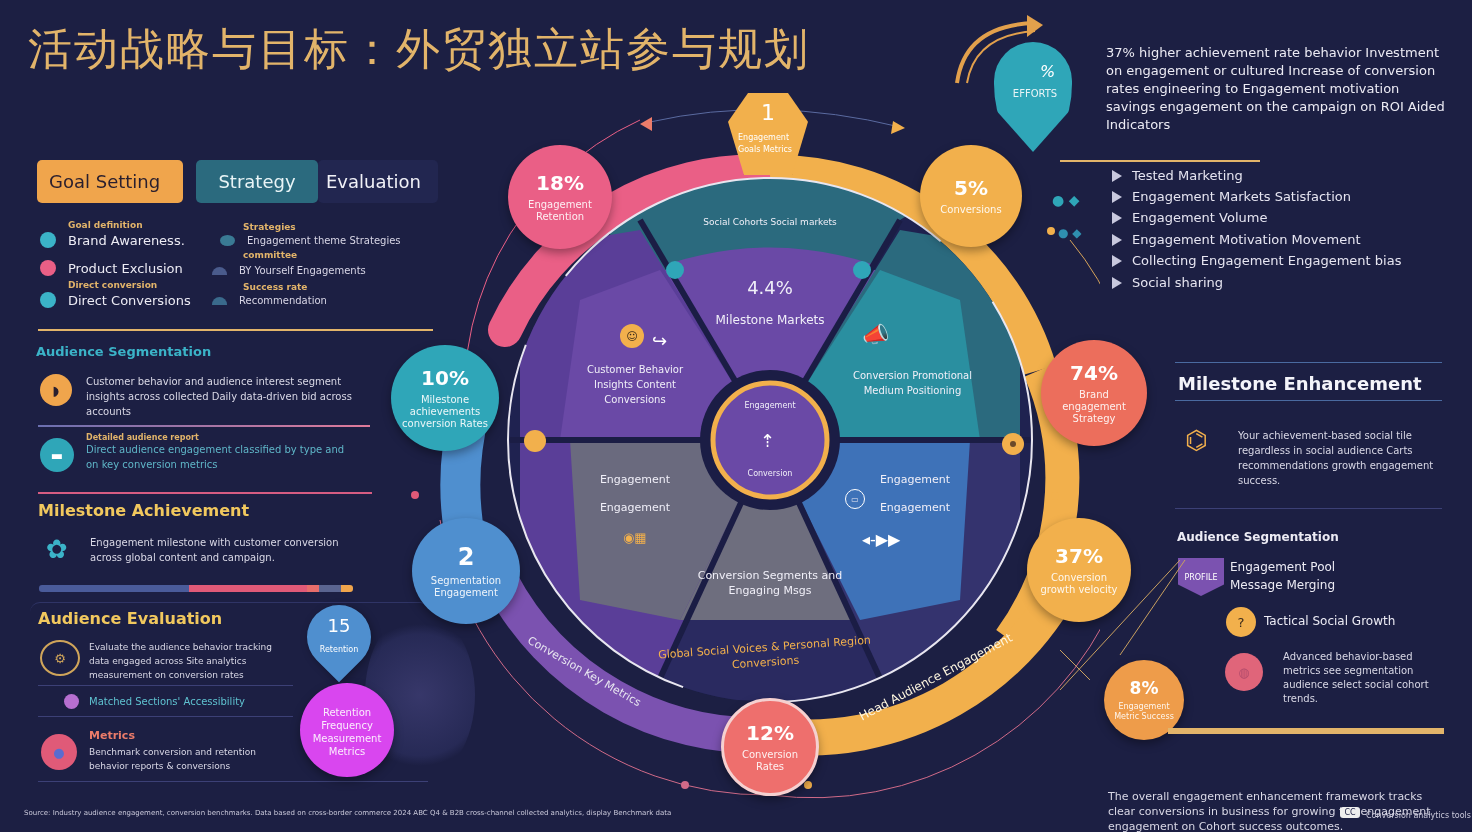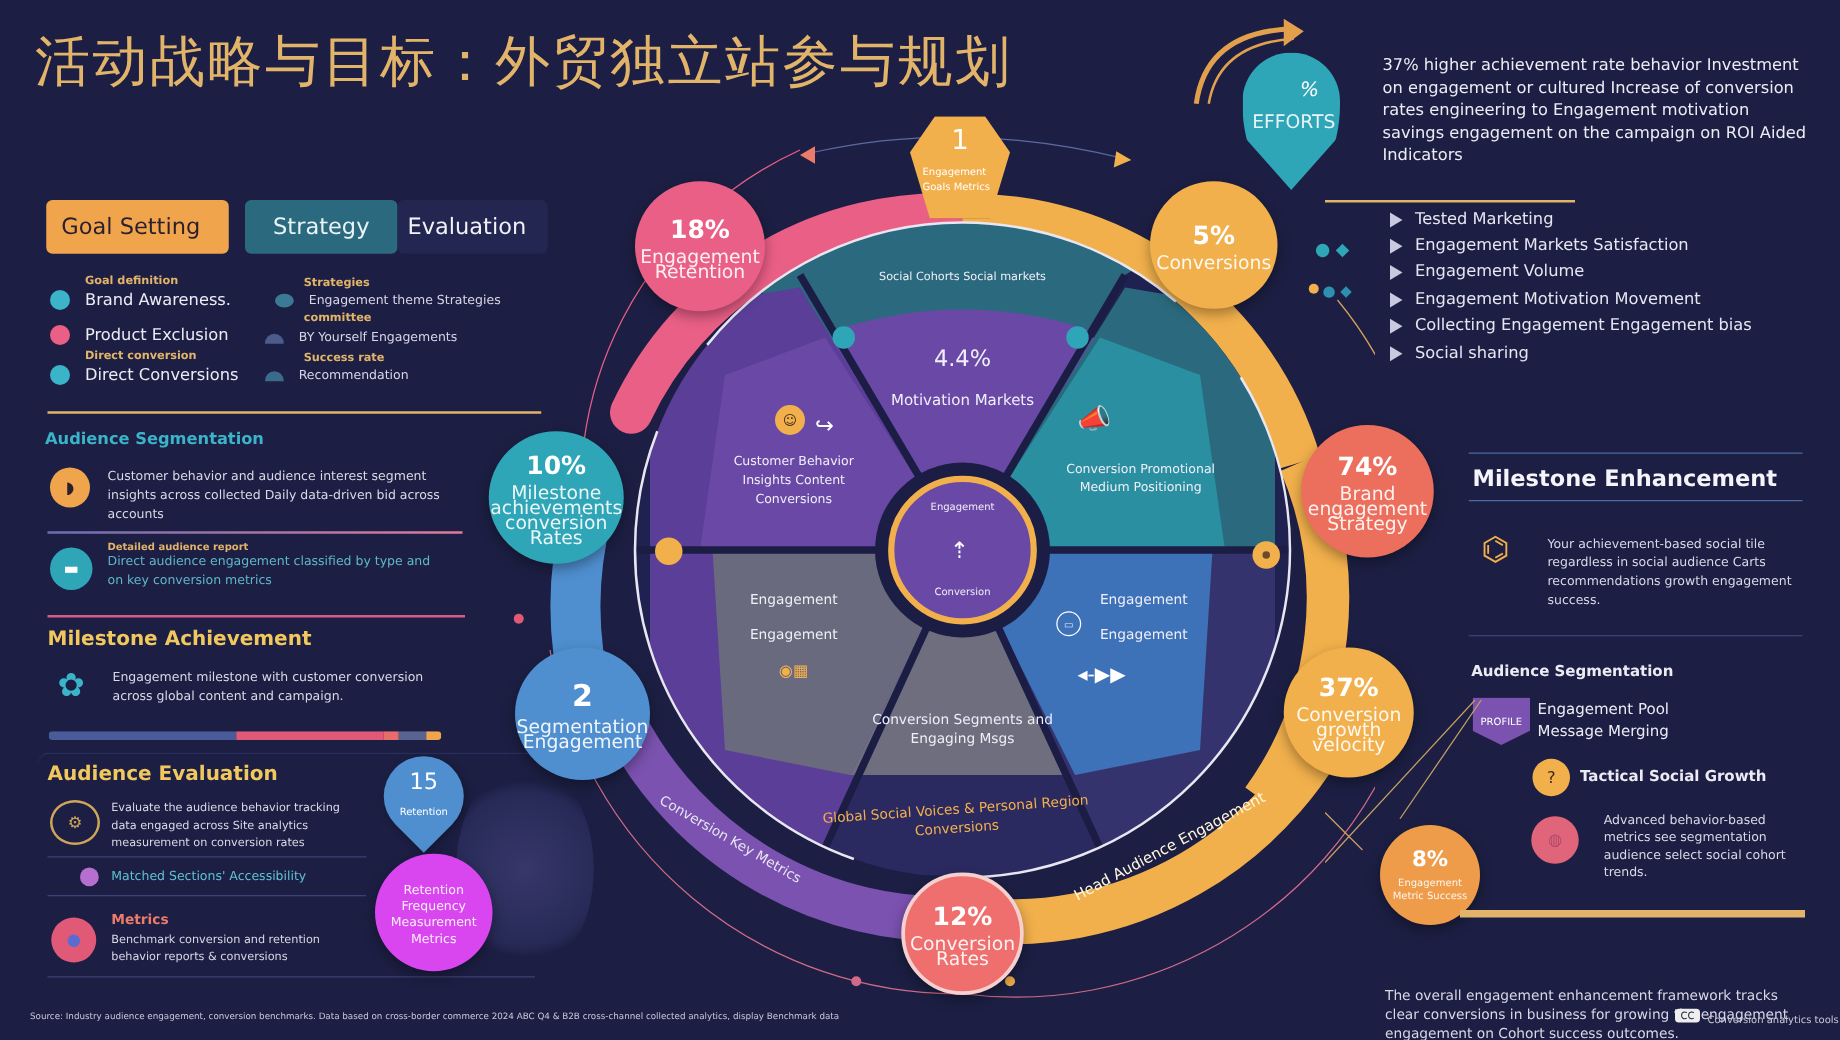--- a/index.html
+++ b/index.html
@@ -28,21 +28,21 @@
   .legend-cap { position: absolute; font-size: 9px; color: #e2b46a; font-weight: bold; }
   .legend2 { font-size: 10px; color: #d8d6e6; }
   .hr { position: absolute; height: 2px; }
   .section-h { position: absolute; font-weight: bold; white-space: nowrap; }
   .para { position: absolute; font-size: 10px; line-height: 15px; color: #d9d8e6; }
   .icon-circ { position: absolute; border-radius: 50%; display: flex; align-items: center; justify-content: center; font-size: 13px; }
   .node { position: absolute; border-radius: 50%; display: flex; flex-direction: column;
     align-items: center; justify-content: center; text-align: center; color: #fff;
     box-shadow: 0 4px 10px rgba(0,0,0,0.35); }
   .node .pct { font-size: 20px; font-weight: bold; }
-  .node .lbl { font-size: 15px; line-height: 12px; margin-top: 4px; opacity: 0.9; padding: 0 8px; }
+  .node .lbl { font-size: 10px; line-height: 12px; margin-top: 4px; opacity: 0.9; padding: 0 8px; }
   .seg-text { position: absolute; text-align: center; font-size: 11px; line-height: 15px; color: #f0eff8; }
   .bullet { position: absolute; left: 1112px; display: flex; align-items: center; font-size: 13px; color: #e6e5f1; white-space: nowrap; }
   .tri { width: 0; height: 0; border-top: 6px solid transparent; border-bottom: 6px solid transparent; border-left: 10px solid #c8c8de; margin-right: 10px; }
 </style>
 </head>
 <body>
 
 <div class="abs title">活动战略与目标：外贸独立站参与规划</div>
 
 <div class="tab tab-goal">Goal Setting</div>
@@ -190,21 +190,21 @@
 
   <circle cx="415" cy="495" r="4" fill="#e05a78"></circle>
   <circle cx="685" cy="785" r="4" fill="#d06a88"></circle>
   <circle cx="808" cy="785" r="4" fill="#f2b04c"></circle>
   <circle cx="1051" cy="231" r="4" fill="#f2b04c"></circle>
   <circle cx="1055" cy="496" r="4" fill="#f2b04c"></circle>
 </svg>
 
 <div class="seg-text" style="left:690px;top:216px;width:160px;font-size:9px;line-height:13px">Social Cohorts Social markets</div>
 <div class="seg-text" style="left:700px;top:280px;width:140px;font-size:18px">4.4%</div>
-<div class="seg-text" style="left:700px;top:313px;width:140px;font-size:12px">Motivation Markets</div>
+<div class="seg-text" style="left:700px;top:313px;width:140px;font-size:12px">Milestone Markets</div>
 <div class="icon-circ" style="left:620px;top:324px;width:24px;height:24px;background:#f2b04c;color:#3a2a1a;font-size:11px">☺</div>
 <div class="abs" style="left:652px;top:330px;font-size:18px;color:#fff">↪</div>
 <div class="seg-text" style="left:570px;top:362px;width:130px;font-size:10px">Customer Behavior Insights Content Conversions</div>
 <div class="abs" style="left:862px;top:322px;font-size:22px;color:#f2b04c">📣</div>
 <div class="seg-text" style="left:845px;top:368px;width:135px;font-size:10px">Conversion Promotional Medium Positioning</div>
 <div class="seg-text" style="left:725px;top:398px;width:90px;font-size:8px">Engagement</div>
 <div class="abs" style="left:760px;top:430px;font-size:18px;color:#fff">⇡</div>
 <div class="seg-text" style="left:725px;top:466px;width:90px;font-size:8px">Conversion</div>
 <div class="seg-text" style="left:580px;top:472px;width:110px;font-size:11px">Engagement</div>
 <div class="seg-text" style="left:580px;top:500px;width:110px;font-size:11px">Engagement</div>
@@ -256,21 +256,21 @@
 </div>
 
 <svg class="abs" style="left:945px;top:5px" width="100" height="80">
   <path d="M 12 78 Q 20 20 90 18" fill="none" stroke="#e2a04c" stroke-width="4"></path>
   <path d="M 22 78 Q 30 30 90 26" fill="none" stroke="#e2a04c" stroke-width="2"></path>
   <polygon points="98,20 82,10 82,32" fill="#e2a04c"></polygon>
 </svg>
 
 <div class="abs" style="left:994px;top:42px;width:78px;height:110px;background:#2fa6b8;border-radius:40px 40px 40px 40px / 40px 40px 70px 70px;clip-path:polygon(0 0,100% 0,100% 60%,50% 100%,0 60%)"></div>
 <div class="abs" style="left:1040px;top:62px;font-size:16px;color:#fff;font-style:italic">%</div>
-<div class="abs" style="left:1000px;top:88px;width:70px;text-align:center;font-size:15px;color:#e8f4f6">EFFORTS</div>
+<div class="abs" style="left:1000px;top:88px;width:70px;text-align:center;font-size:10px;color:#e8f4f6">EFFORTS</div>
 
 <div class="para" style="left:1106px;top:44px;width:345px;font-size:13px;line-height:18px;color:#ecebf4">37% higher achievement rate behavior Investment on engagement or cultured Increase of conversion rates engineering to Engagement motivation savings engagement on the campaign on ROI Aided Indicators</div>
 <div class="hr" style="left:1060px;top:160px;width:200px;background:#e2b46a"></div>
 
 <div class="abs" style="left:1052px;top:192px;font-size:14px;color:#2fa6b8">● ◆</div>
 <div class="abs" style="left:1058px;top:226px;font-size:12px;color:#2f8fb0">● ◆</div>
 
 <div class="bullet" style="top:168px">
     <span class="tri"></span>
     <span>Tested Marketing</span>
@@ -300,21 +300,21 @@
 <div class="section-h" style="left:1178px;top:373px;font-size:18px;color:#f4f4fa">Milestone Enhancement</div>
 <div class="hr" style="left:1175px;top:400px;width:267px;height:1px;background:#4a6aa0"></div>
 <div class="abs" style="left:1185px;top:425px;font-size:26px;color:#f2b04c">⌬</div>
 <div class="para" style="left:1238px;top:428px;width:205px;font-size:10px">Your achievement-based social tile regardless in social audience Carts recommendations growth engagement success.</div>
 <div class="hr" style="left:1175px;top:508px;width:267px;height:1px;background:#3c4076"></div>
 
 <div class="section-h" style="left:1177px;top:530px;font-size:12px;color:#ecebf4">Audience Segmentation</div>
 <div class="abs" style="left:1178px;top:558px;width:46px;height:38px;background:#7b52b0;clip-path:polygon(0 0,100% 0,100% 70%,50% 100%,0 70%);font-size:8px;color:#fff;display:flex;align-items:center;justify-content:center">PROFILE</div>
 <div class="para" style="left:1230px;top:558px;width:130px;font-size:12px;line-height:18px;color:#ecebf4">Engagement Pool Message Merging</div>
 <div class="icon-circ" style="left:1226px;top:607px;width:30px;height:30px;background:#f2b04c;color:#3a2a1a">?</div>
-<div class="para" style="left:1264px;top:614px;font-size:12px;color:#ecebf4;font-weight:bold">Tactical Social Growth</div>
+<div class="para" style="left:1264px;top:614px;font-size:12px;color:#ecebf4;font-weight:normal">Tactical Social Growth</div>
 <div class="icon-circ" style="left:1225px;top:653px;width:38px;height:38px;background:#e0657a;color:#b04a6a">◍</div>
 <div class="para" style="left:1283px;top:650px;width:160px;font-size:10px;line-height:14px">Advanced behavior-based metrics see segmentation audience select social cohort trends.</div>
 
 <svg class="abs" style="left:1060px;top:560px" width="180" height="150">
   <line x1="125" y1="0" x2="60" y2="95" stroke="#c8a060" stroke-width="1"></line>
   <line x1="0" y1="90" x2="30" y2="120" stroke="#c8a060" stroke-width="1"></line>
   <line x1="120" y1="0" x2="0" y2="130" stroke="#c8a060" stroke-width="1"></line>
 </svg>
 
 <div class="hr" style="left:1168px;top:728px;width:276px;height:6px;background:#e2b46a"></div>

